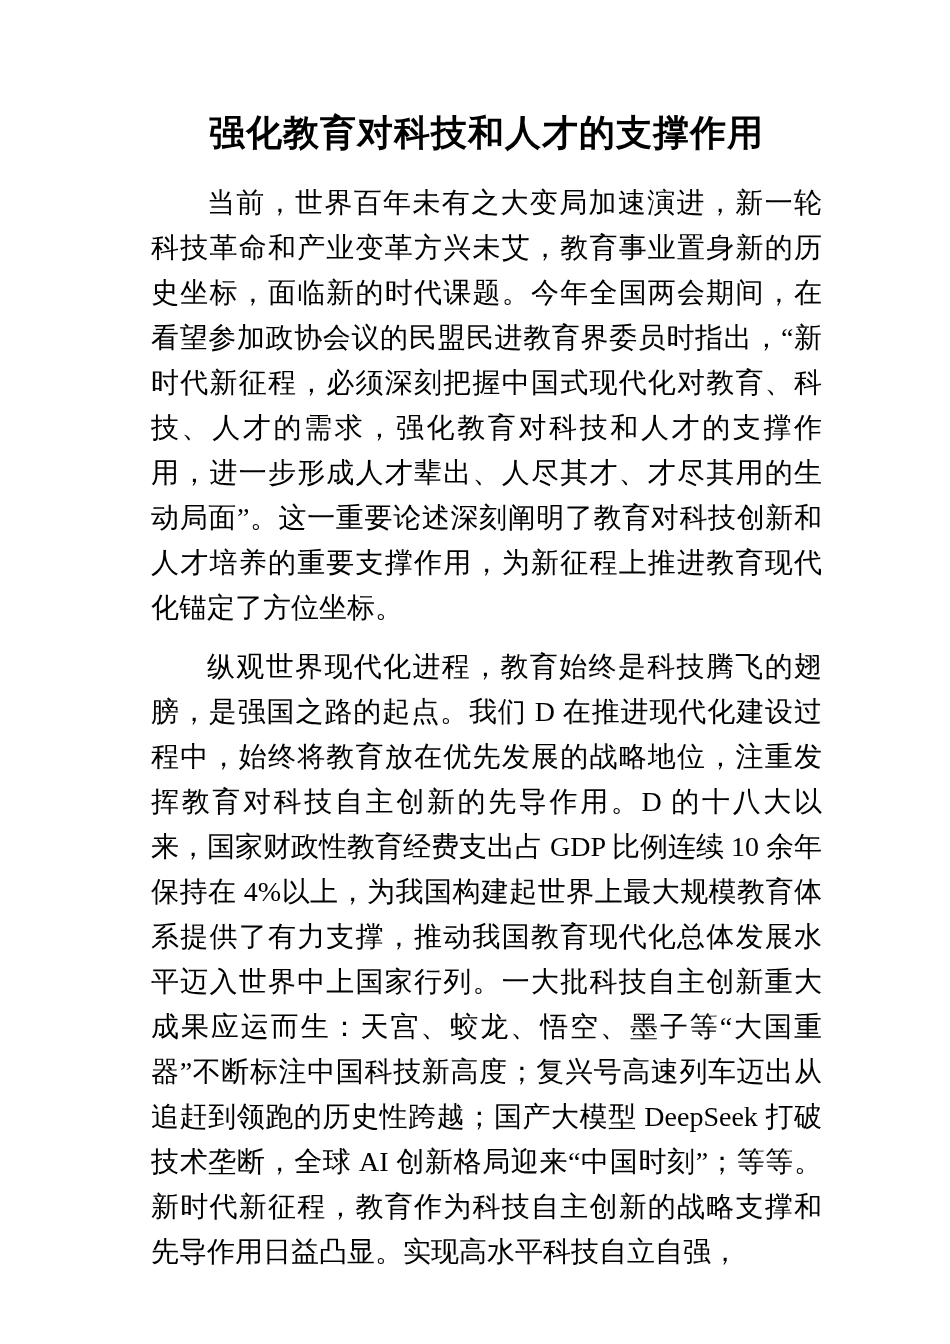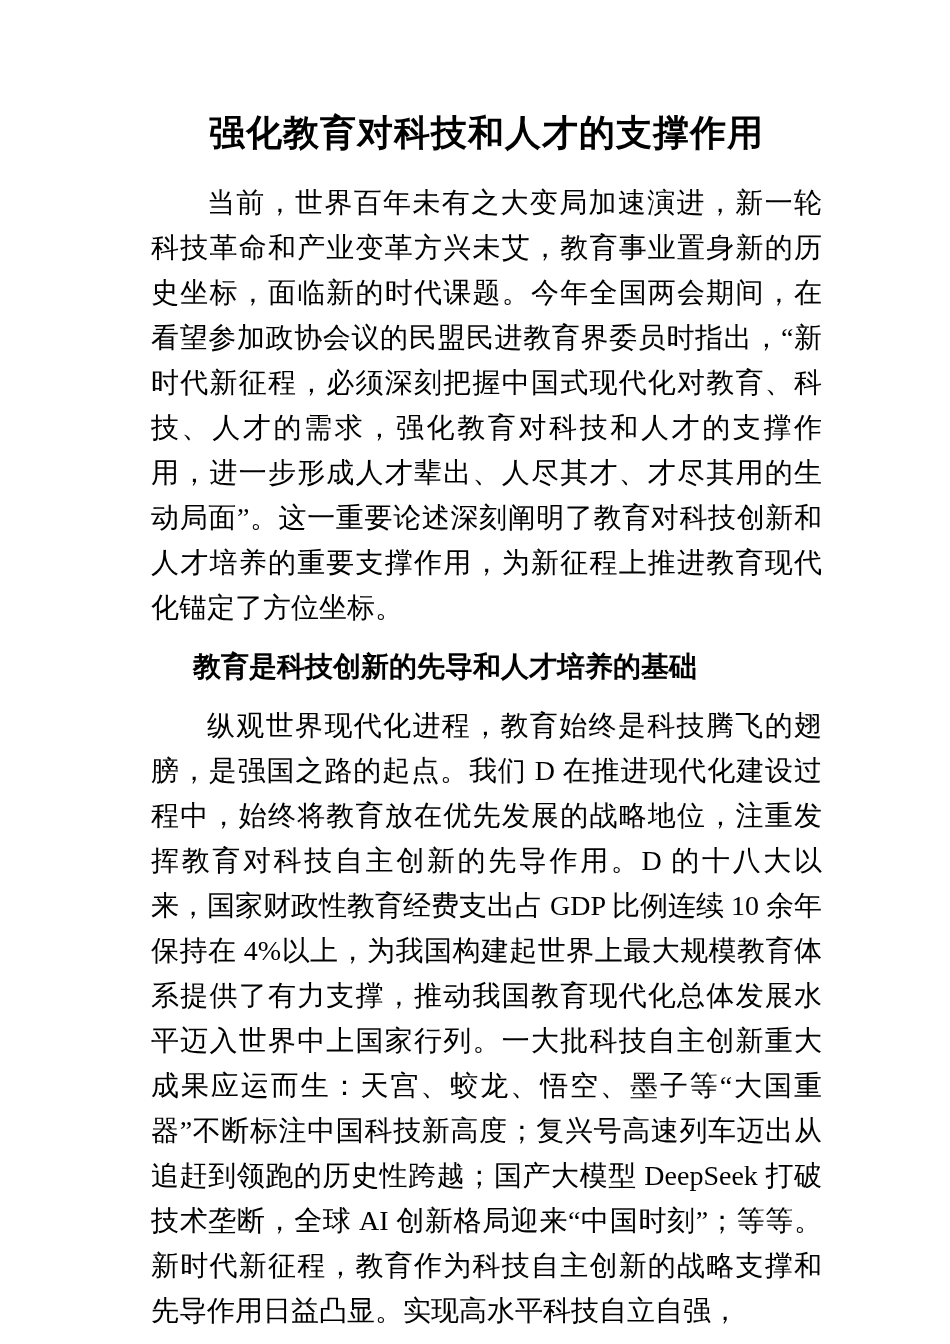--- a/index.html
+++ b/index.html
@@ -46,16 +46,15 @@
   }
 </style>
 </head>
 <body>
 
 <div class="page">
   <h1 class="doc-title">强化教育对科技和人才的支撑作用</h1>
 
   <p class="body-para">当前，世界百年未有之大变局加速演进，新一轮科技革命和产业变革方兴未艾，教育事业置身新的历史坐标，面临新的时代课题。今年全国两会期间，在看望参加政协会议的民盟民进教育界委员时指出，“新时代新征程，必须深刻把握中国式现代化对教育、科技、人才的需求，强化教育对科技和人才的支撑作用，进一步形成人才辈出、人尽其才、才尽其用的生动局面”。这一重要论述深刻阐明了教育对科技创新和人才培养的重要支撑作用，为新征程上推进教育现代化锚定了方位坐标。</p>
 
-  <h2 class="section-heading">教育是科技创新的先导和人才培养的基础</h2>
 
   <p class="body-para">纵观世界现代化进程，教育始终是科技腾飞的翅膀，是强国之路的起点。我们 D 在推进现代化建设过程中，始终将教育放在优先发展的战略地位，注重发挥教育对科技自主创新的先导作用。D 的十八大以来，国家财政性教育经费支出占 GDP 比例连续 10 余年保持在 4%以上，为我国构建起世界上最大规模教育体系提供了有力支撑，推动我国教育现代化总体发展水平迈入世界中上国家行列。一大批科技自主创新重大成果应运而生：天宫、蛟龙、悟空、墨子等“大国重器”不断标注中国科技新高度；复兴号高速列车迈出从追赶到领跑的历史性跨越；国产大模型 DeepSeek 打破技术垄断，全球 AI 创新格局迎来“中国时刻”；等等。新时代新征程，教育作为科技自主创新的战略支撑和先导作用日益凸显。实现高水平科技自立自强，</p>
 </div>
 
 </body></html>

